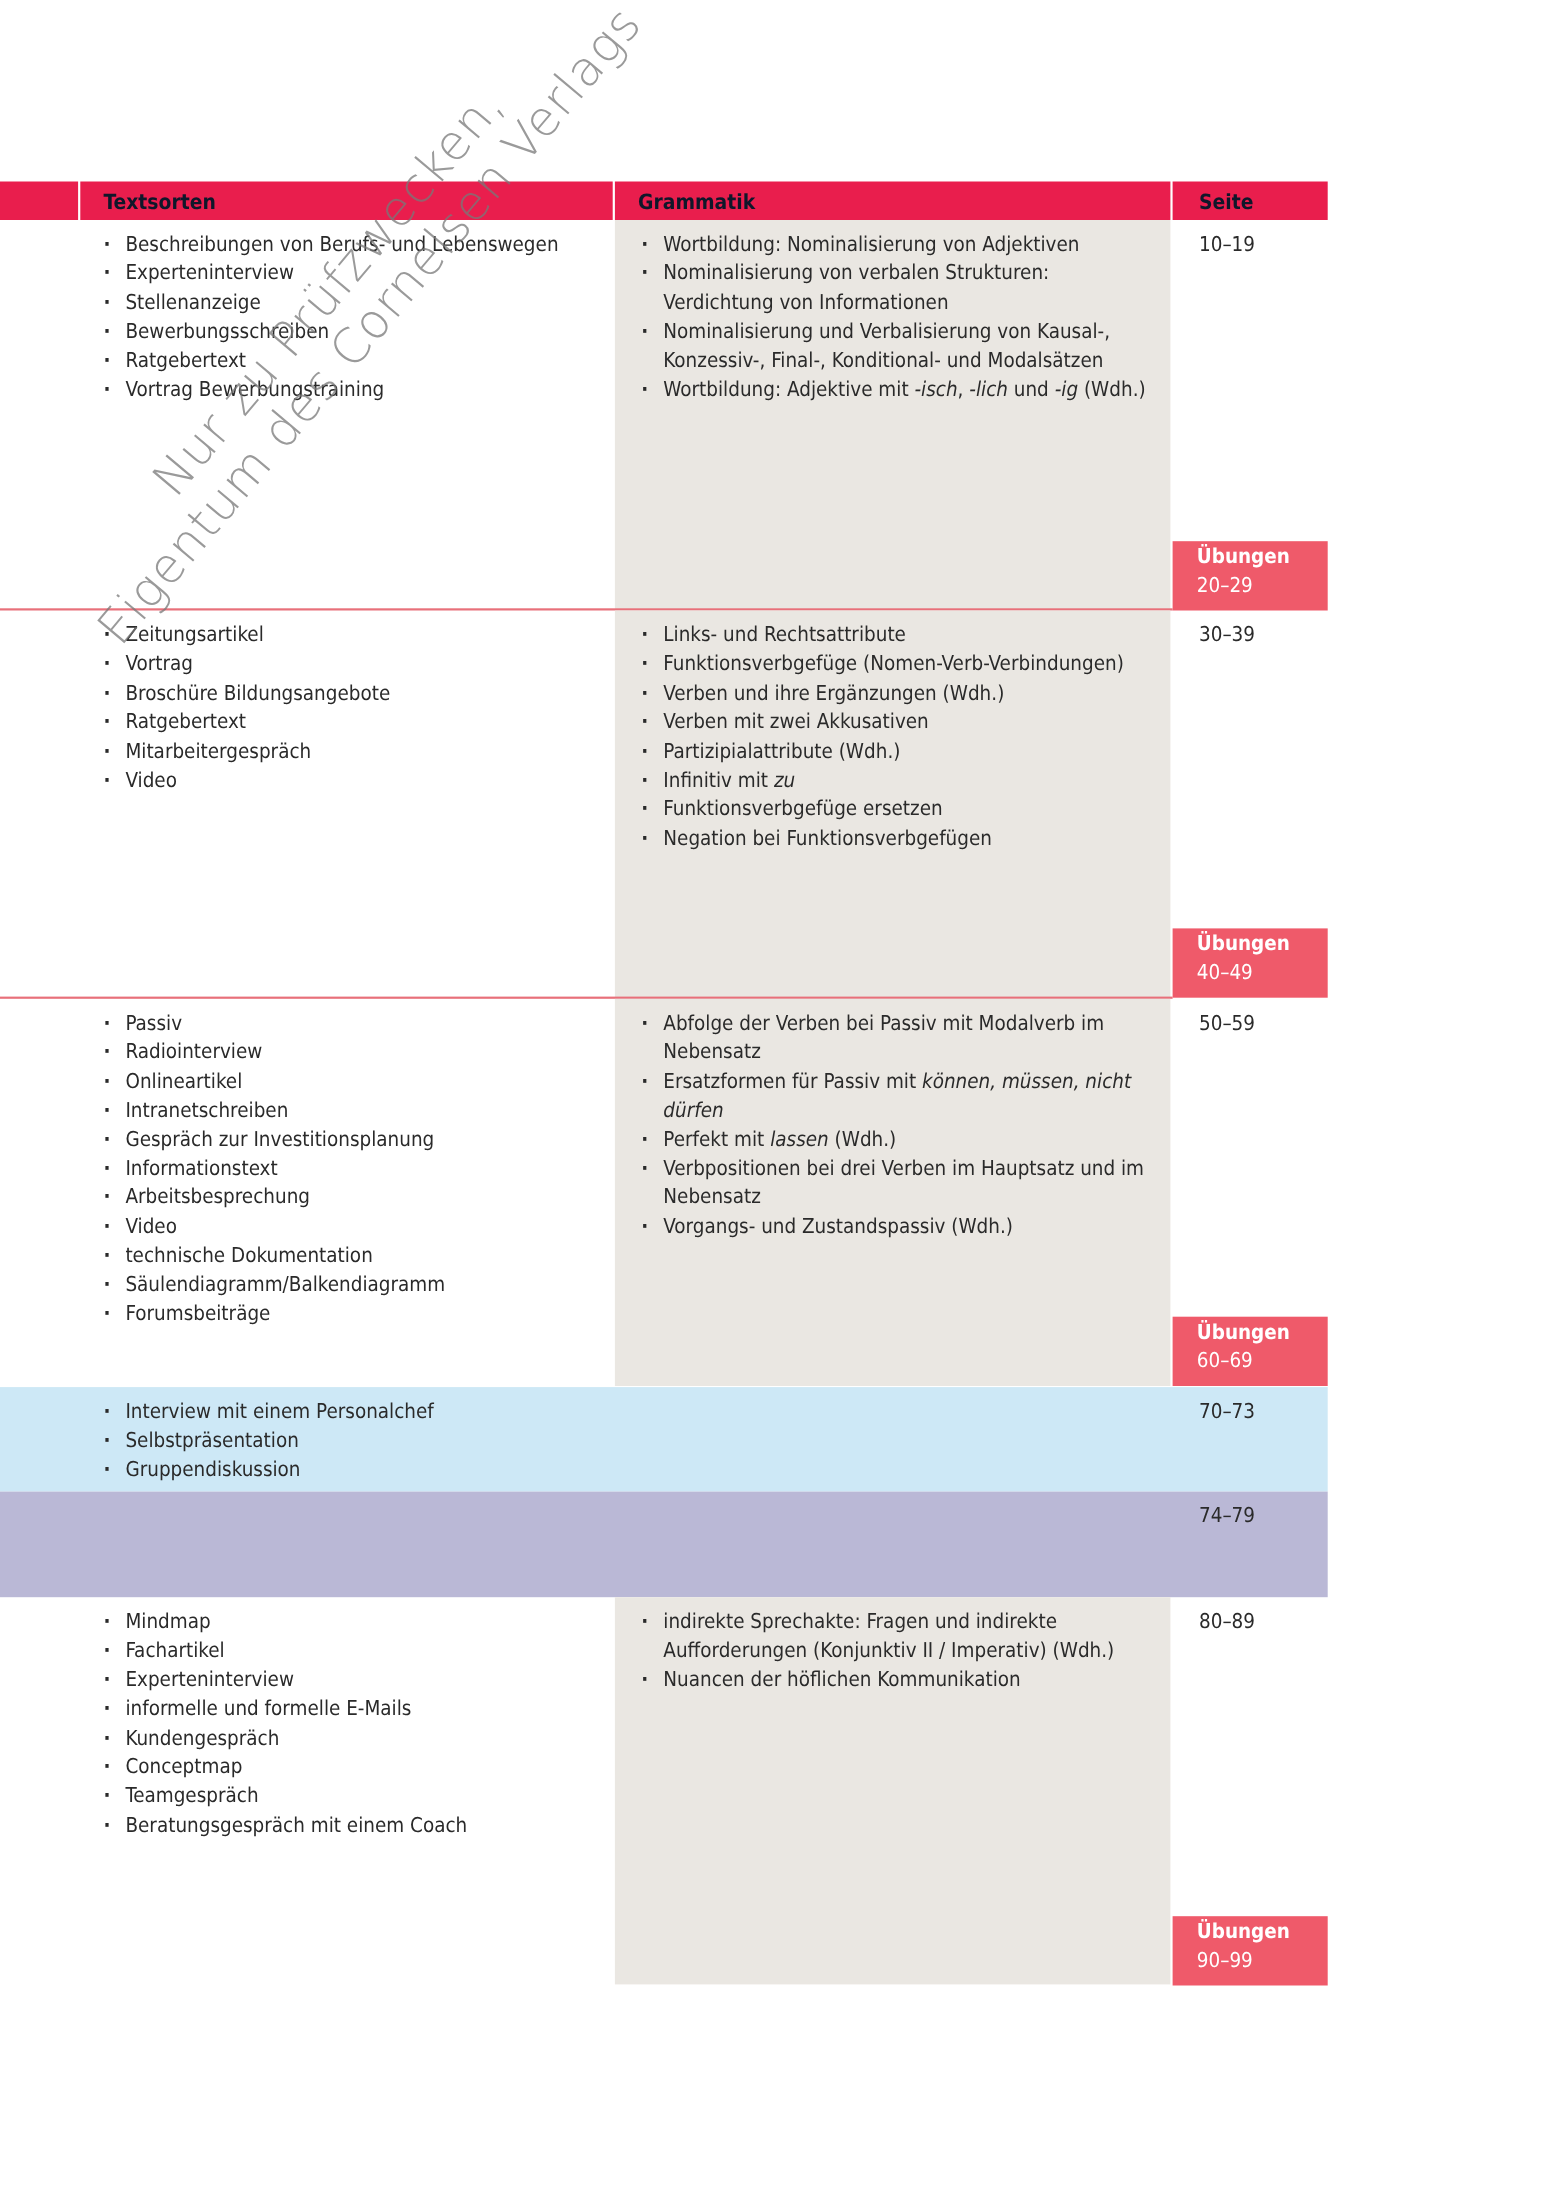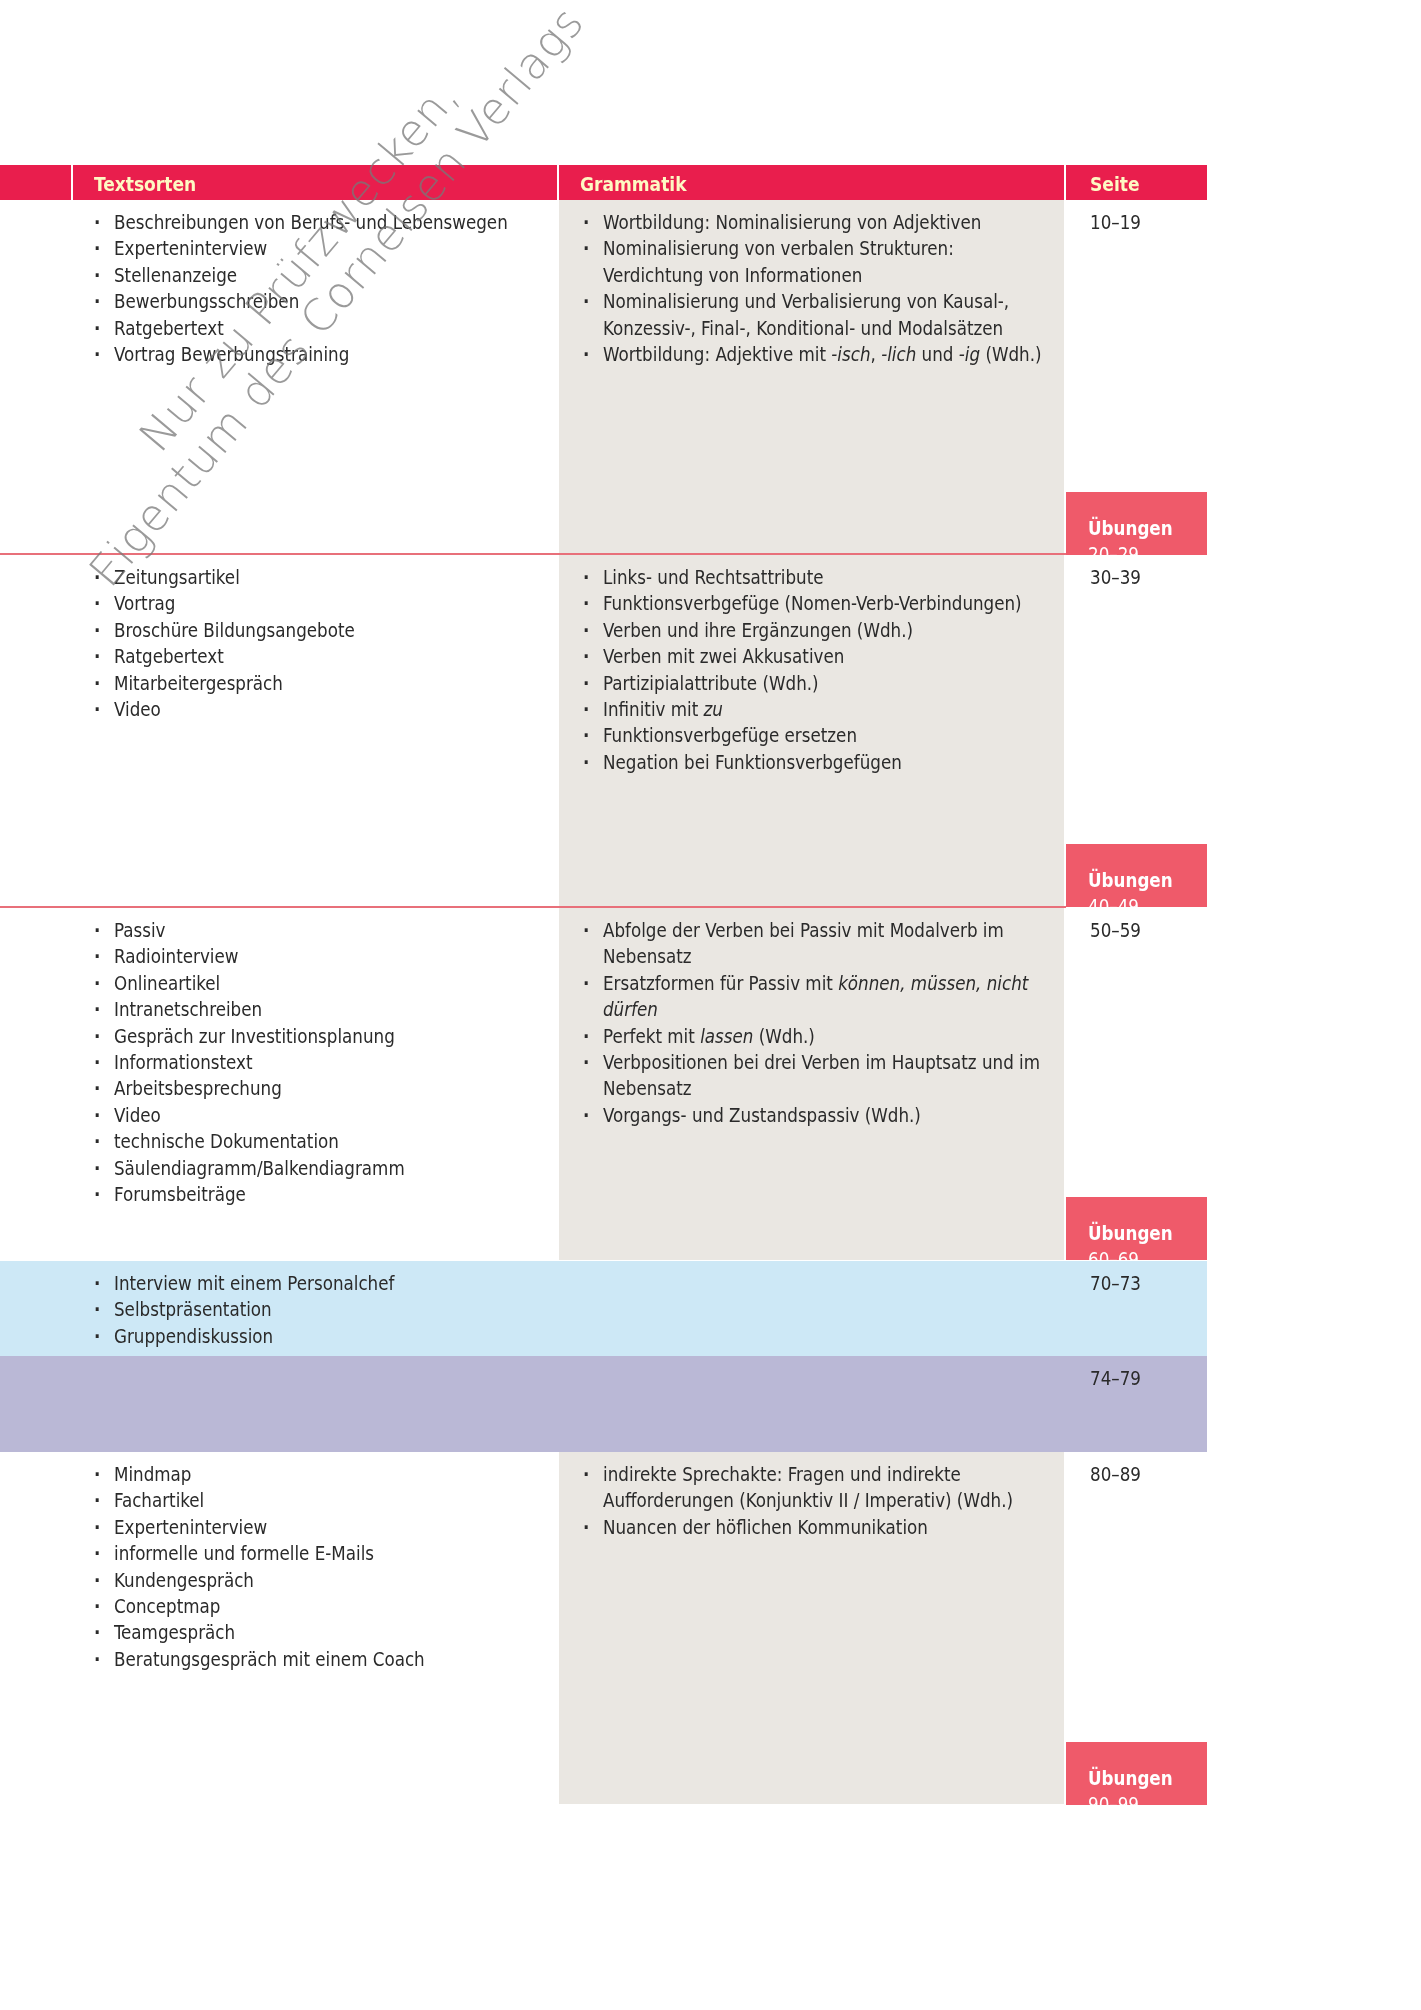--- a/index.html
+++ b/index.html
@@ -3,38 +3,38 @@
 <meta charset="utf-8">
 <style>
   html, body { margin: 0; padding: 0; }
   body {
     width: 1421px; height: 2010px; background: #ffffff; position: relative; overflow: hidden;
     font-family: "DejaVu Sans Condensed", "Liberation Sans Narrow", "Liberation Sans", sans-serif;
     color: #2a2a2a;
   }
   .table { position: absolute; left: 0; top: 165px; width: 1207px; }
   .hdr { position: absolute; left: 0; top: 0; height: 35px; width: 1207px; }
-  .hcell { position: absolute; top: 0; height: 35px; background: #e91e4d; color: #fef9c3; font-weight: bold;
+  .hcell { position: absolute; top: 0; height: 35px; background: #e91e4d; color: #0f172a; font-weight: bold;
            font-size: 19px; line-height: 38px; box-sizing: border-box; padding-left: 21px; }
   .hc0 { left: 0; width: 71px; }
   .hc1 { left: 73px; width: 484px; }
   .hc2 { left: 559px; width: 505px; }
   .hc3 { left: 1066px; width: 141px; padding-left: 24px; }
 
   .sec { position: absolute; left: 0; width: 1207px; }
   .sec .grey { position: absolute; left: 559px; width: 505px; top: 0; bottom: 0; background: #eae7e2; }
   .sec .line { position: absolute; left: 0; width: 1066px; bottom: 0; height: 2px; background: #e8707a; }
   .list { position: absolute; margin: 0; padding: 0; list-style: none; font-size: 18.6px; line-height: 26.4px; }
   .list li { position: relative; padding-left: 20px; }
   .list li::before { content: "·"; position: absolute; left: 0; top: 0; font-weight: bold; }
   .list.ts { left: 94px; top: 10px; width: 460px; }
   .list.gr { left: 583px; top: 10px; width: 470px; }
   .page { position: absolute; left: 1090px; top: 10px; font-size: 18.6px; line-height: 26.4px; }
   .ueb { position: absolute; left: 1066px; width: 141px; height: 63px; background: #ef5a6a; color: #fff;
-         box-sizing: border-box; padding: 24px 0 0 22px; font-size: 18.6px; line-height: 26px; }
+         box-sizing: border-box; padding: 2px 0 0 22px; font-size: 18.6px; line-height: 26px; }
   .ueb .t { font-weight: bold; display: block; }
   .ueb .r { display: block; }
   .band-blue { background: #cde8f6; }
   .band-purple { background: #bab8d6; }
 
   .watermark { position: absolute; color: rgba(120,120,120,0.75); font-size: 44px; white-space: nowrap;
                transform-origin: left bottom; transform: rotate(-50deg); pointer-events: none;
                font-family: "DejaVu Sans", sans-serif; font-weight: 300; letter-spacing: 1px; }
 </style>
 </head>

